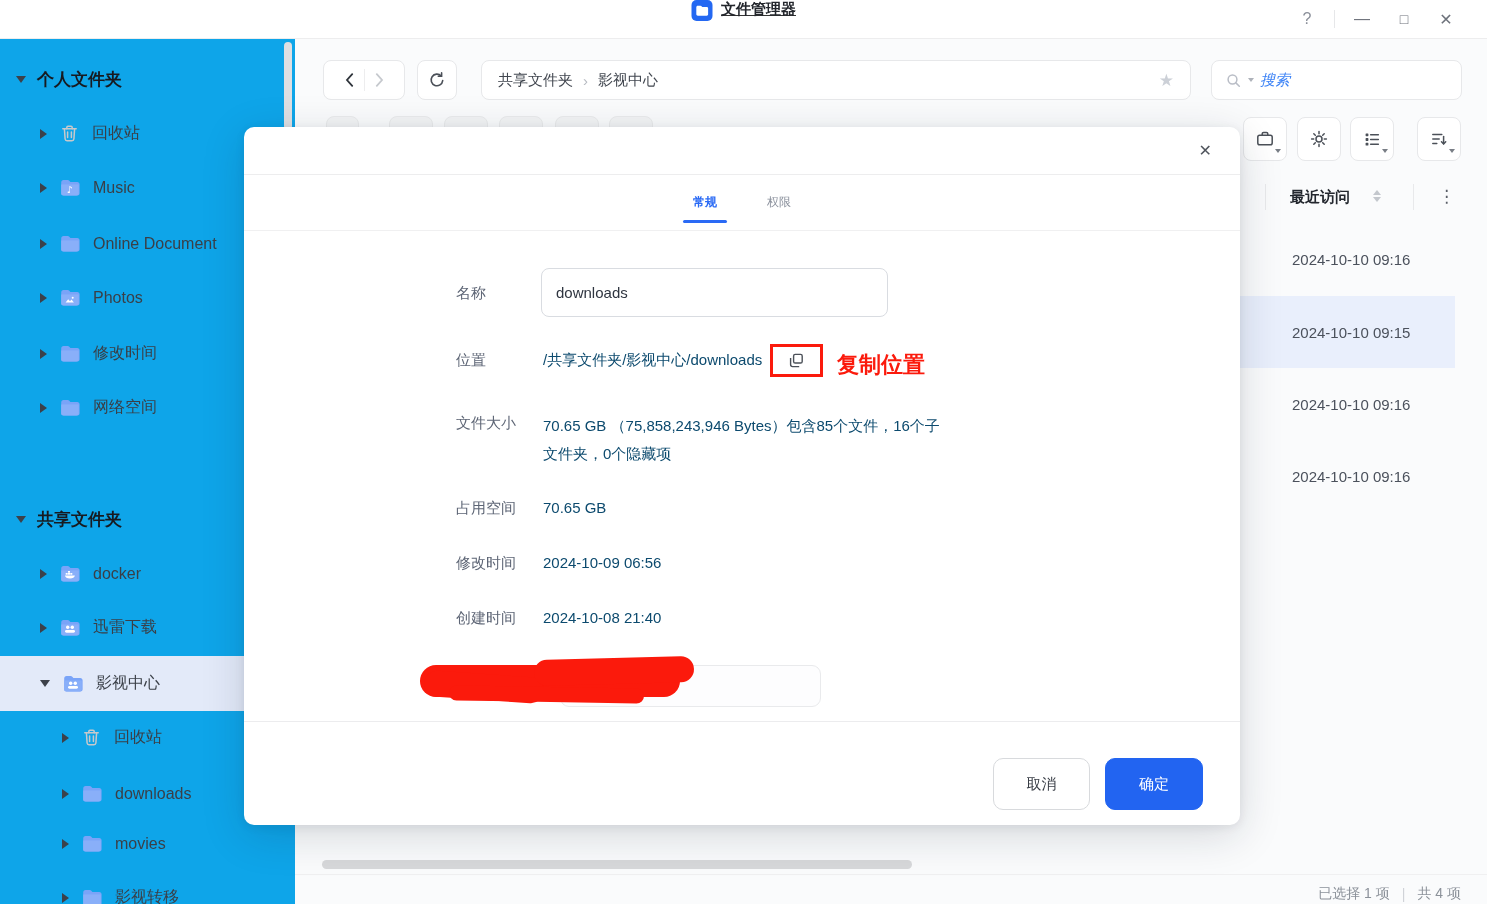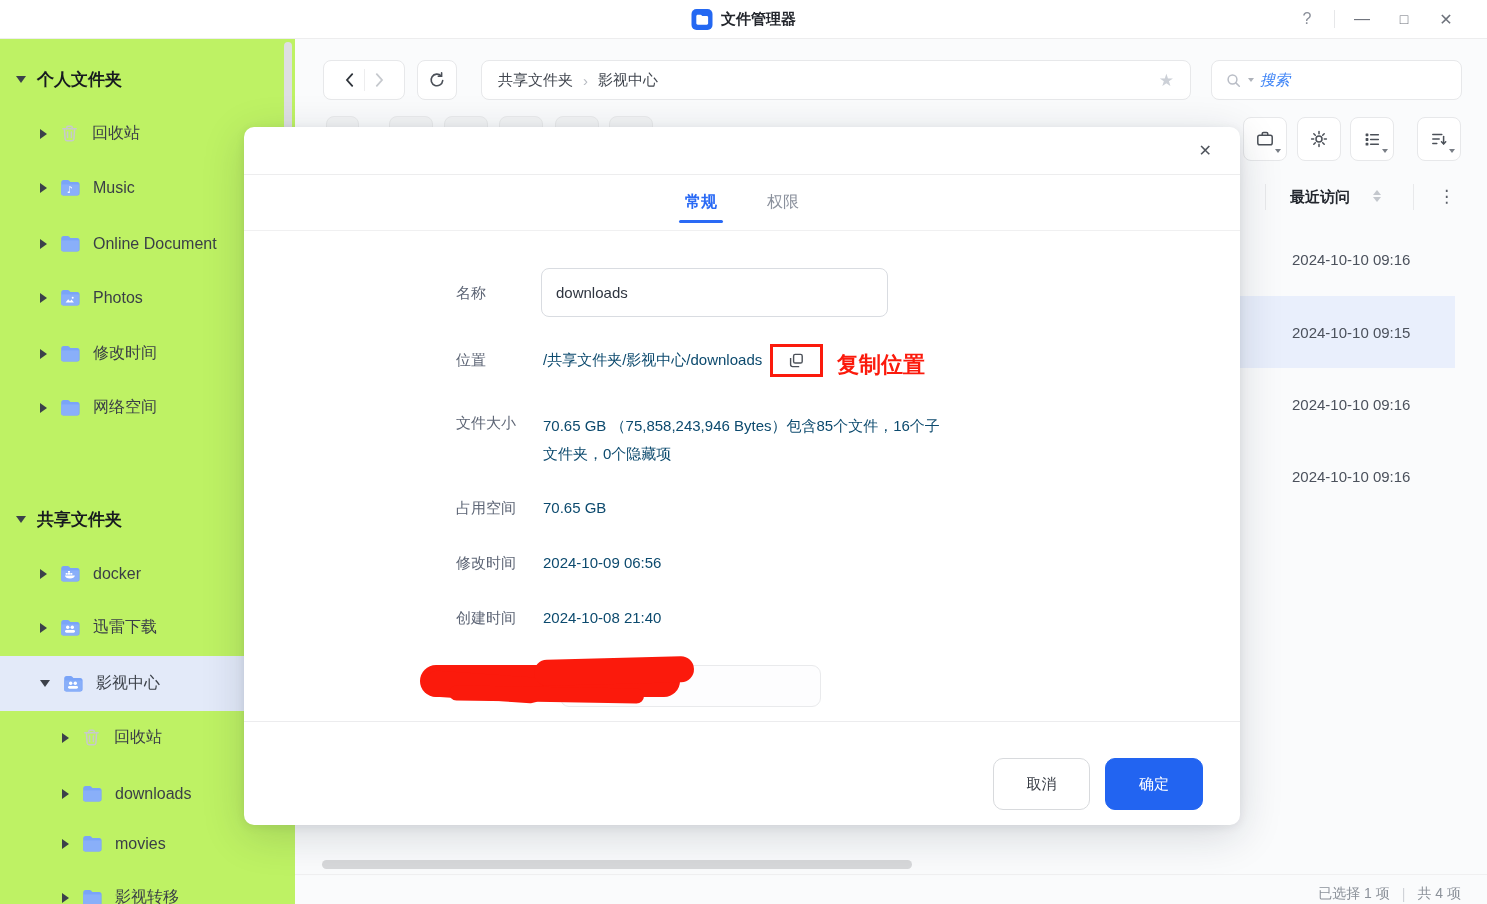--- a/index.html
+++ b/index.html
@@ -3,30 +3,30 @@
 <meta charset="utf-8">
 <style>
   html,body{margin:0;padding:0;}
   body{
     width:1487px;height:904px;position:relative;overflow:hidden;
     font-family:"Liberation Sans","DejaVu Sans",sans-serif;
     background:#fff;color:#333;
   }
   
   .titlebar{position:absolute;left:0;top:0;right:0;height:38px;background:#fff;border-bottom:1px solid #ededee;z-index:3;}
-  .tb-center{position:absolute;left:50%;top:0;transform:translateX(-50%);height:38px;display:flex;align-items:center;gap:9px;}
+  .tb-center{position:absolute;left:50%;top:0;transform:translateX(-50%);height:38px;display:flex;align-items:flex-start;gap:9px;text-decoration:underline;}
   .app-icon{width:21px;height:21px;border-radius:5px;background:#2468f2;display:flex;align-items:center;justify-content:center;}
   .app-title{font-size:15px;font-weight:bold;color:#23262c;}
   .win-controls{position:absolute;right:0;top:0;height:38px;display:flex;align-items:center;padding-right:20px;gap:0;}
   .wc{width:42px;text-align:center;font-size:16px;color:#6d727b;cursor:default;}
   .wc.help{color:#8a8f99;}
   .wc-divider{width:1px;height:18px;background:#e6e7e9;margin:0 6px;}
   .wc.maxi{font-size:14px;}
   
-  .sidebar{position:absolute;left:0;top:38px;width:295px;bottom:0;background:#bef264;border-right:3px solid #b91c1c;z-index:1;}
+  .sidebar{position:absolute;left:0;top:38px;width:295px;bottom:0;background:#0ea5e9;border-right:3px solid #b91c1c;z-index:1;}
   .tree-section{position:absolute;left:0;width:295px;height:55px;display:flex;align-items:center;padding-left:16px;box-sizing:border-box;gap:11px;}
   .section-label{font-size:17px;font-weight:bold;color:#171a20;}
   .tree-item{position:absolute;left:0;width:295px;height:55px;display:flex;align-items:center;padding-left:40px;box-sizing:border-box;gap:0;}
   .tree-item.child{padding-left:62px;}
   .tree-item.selected{background:#e3eaf9;}
   .item-label{font-size:16px;color:#3a3f47;margin-left:13px;white-space:nowrap;}
   .tri-r{width:0;height:0;border-left:7px solid #3c414a;border-top:5px solid transparent;border-bottom:5px solid transparent;margin-right:13px;flex:0 0 auto;}
   .tri-d{width:0;height:0;border-top:7px solid #3c414a;border-left:5px solid transparent;border-right:5px solid transparent;flex:0 0 auto;}
   .tree-item .tri-d{margin-right:13px;}
   .fico{flex:0 0 auto;display:block;}
@@ -60,21 +60,21 @@
   .status-border{position:absolute;left:0;right:0;top:836px;border-top:1px solid #f0f0f1;}
   .statusbar{position:absolute;right:26px;top:847px;display:flex;align-items:center;gap:12px;font-size:14px;color:#8b9199;}
   .status-div{color:#d0d3d8;}
   
   .dialog{position:absolute;left:244px;top:127px;width:996px;height:698px;background:#fff;border-radius:10px;
     box-shadow:0 10px 44px rgba(20,30,50,.16), 0 2px 10px rgba(20,30,50,.08);z-index:20;box-sizing:border-box;}
   .dlg-header{position:absolute;left:0;right:0;top:0;height:47px;border-bottom:1px solid #ededee;}
   .dlg-title{position:absolute;left:0;right:0;top:14px;text-align:center;font-size:16px;color:#2b3039;}
   .dlg-close{position:absolute;right:28px;top:14px;font-size:16px;color:#50555d;cursor:default;}
   .dlg-tabs{position:absolute;left:0;right:0;top:47px;height:56px;border-bottom:1px solid #f0f0f1;display:flex;justify-content:center;gap:46px;}
-  .dlg-tab{position:relative;display:flex;align-items:center;font-size:16px;color:#8a909c;padding:0 2px;}
+  .dlg-tab{position:relative;display:flex;align-items:center;font-size:12px;color:#8a909c;padding:0 2px;}
   .dlg-tab.active{color:#2a6af5;font-weight:bold;}
   .tab-underline{position:absolute;left:50%;transform:translateX(-50%);bottom:7px;width:44px;height:3px;border-radius:2px;background:#2a6af5;}
   .dlabel{position:absolute;left:212px;font-size:15px;color:#5d6575;line-height:22px;white-space:nowrap;}
   .dvalue{position:absolute;left:299px;font-size:15px;color:#0c4a6e;line-height:22px;}
   .dvalue.wrap{width:400px;line-height:28px;}
   .name-input{position:absolute;left:297px;top:141px;width:347px;height:49px;border:1px solid #d9dce1;border-radius:8px;
     box-sizing:border-box;padding:0 14px;font-size:15px;color:#2f3540;font-family:inherit;background:#fff;outline:none;}
   .copy-wrap{position:absolute;left:526px;top:217px;width:53px;height:33px;border:3px solid #fb1a0c;box-sizing:border-box;display:flex;align-items:center;justify-content:center;}
   .red-label{position:absolute;left:593px;top:223px;font-size:22px;font-weight:bold;color:#fb1a0c;white-space:nowrap;}
   .masked-input{position:absolute;left:316px;top:538px;width:261px;height:42px;border:1px solid #e9eaec;border-radius:9px;background:#fdfdfe;box-sizing:border-box;}

